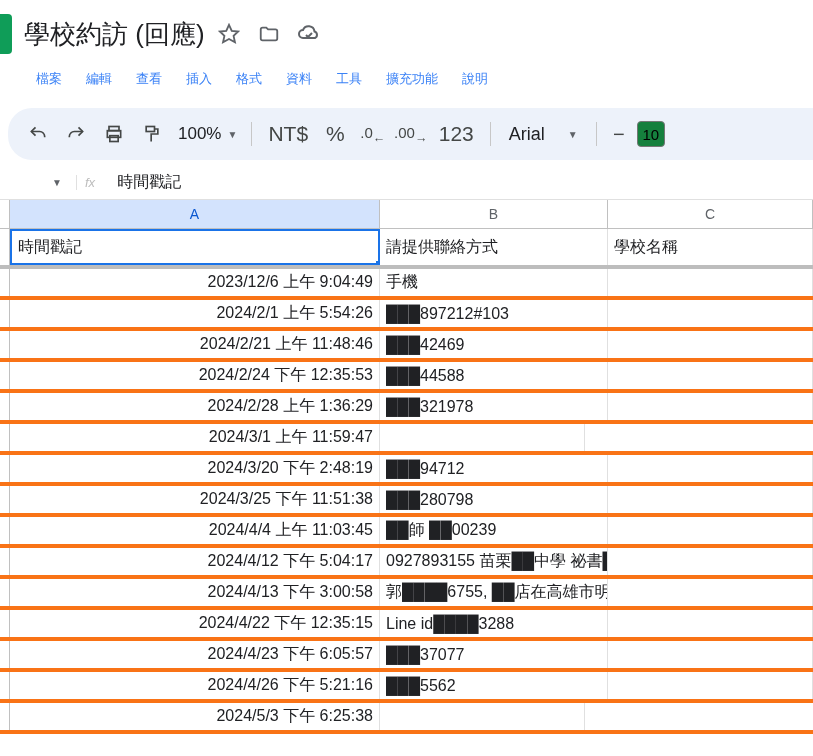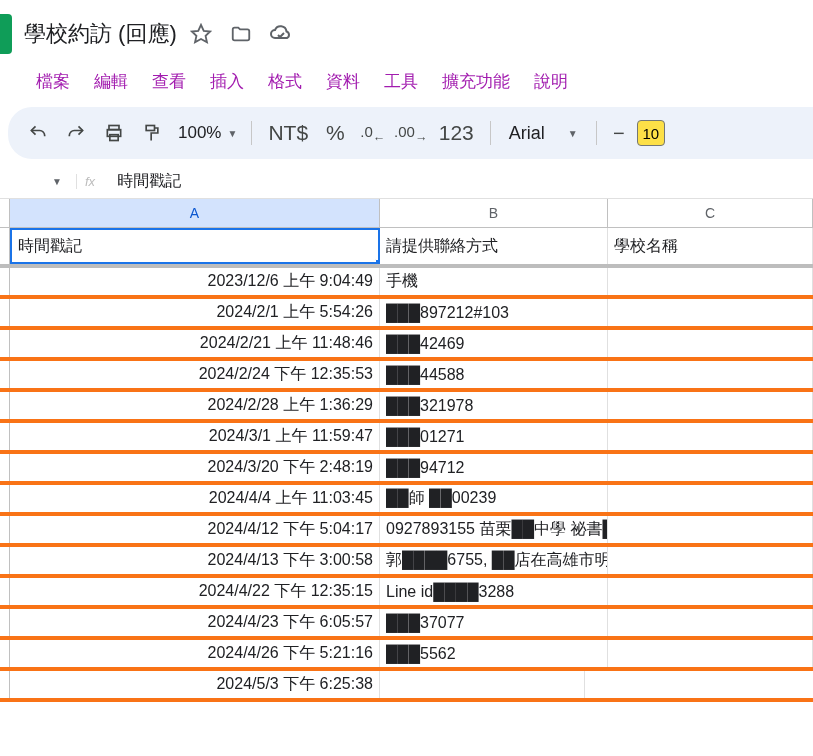--- a/index.html
+++ b/index.html
@@ -18,21 +18,21 @@
     
     .logo {
       width: 12px;
       height: 40px;
       background: #0f9d58;
       border-radius: 0 4px 4px 0;
       margin-left: -20px;
     }
     
     .doc-title {
-      font-size: 22px;
+      font-size: 26px;
       color: #202124;
       font-weight: 400;
     }
     
     .title-icons {
       display: flex;
       gap: 16px;
       align-items: center;
     }
     
@@ -47,35 +47,35 @@
     }
     
     .menu-bar {
       display: flex;
       gap: 4px;
       padding: 4px 26px 8px 26px;
     }
     
     .menu-item {
       padding: 6px 10px;
-      font-size: 17px;
-      color: #a21caf;
+      font-size: 13px;
+      color: #3b82f6;
       cursor: pointer;
       border-radius: 4px;
       font-family: Liberation Mono, monospace;
     }
     
     .toolbar {
       display: flex;
       align-items: center;
       gap: 2px;
       padding: 8px 12px;
       background: #edf2fa;
       border-radius: 24px 0 0 24px;
-      margin: 0 0 6px 8px;
+      margin: 6px 0 6px 8px;
     }
     
     .tool-btn {
       width: 36px;
       height: 36px;
       display: flex;
       align-items: center;
       justify-content: center;
       color: #444746;
       cursor: pointer;
@@ -134,21 +134,21 @@
       color: #444746;
     }
     
     .font-size-input {
       width: 28px;
       height: 26px;
       border: 1px solid #747775;
       border-radius: 4px;
       text-align: center;
       font-size: 15px;
-      background: #fde047;
+      background: #15803d;
     }
     
     .formula-bar {
       display: flex;
       align-items: center;
       padding: 6px 12px;
       border-bottom: 1px solid #e0e0e0;
       gap: 14px;
     }
     
@@ -415,31 +415,36 @@
       </div>
       <div class="data-row">
         <div class="row-header"></div>
         <div class="cell col-A">2024/2/28 上午 1:36:29</div>
         <div class="cell col-B">███321978</div>
         <div class="cell col-C"></div>
       </div>
       <div class="data-row">
         <div class="row-header"></div>
         <div class="cell col-A">2024/3/1 上午 11:59:47</div>
-        <div class="cell col-B">███01271</div>
         <div class="cell col-C"></div>
       </div>
       <div class="data-row">
         <div class="row-header"></div>
         <div class="cell col-A">2024/3/20 下午 2:48:19</div>
         <div class="cell col-B">███94712</div>
         <div class="cell col-C"></div>
       </div>
       <div class="data-row">
         <div class="row-header"></div>
+        <div class="cell col-A">2024/3/25 下午 11:51:38</div>
+        <div class="cell col-B">███280798</div>
+        <div class="cell col-C"></div>
+      </div>
+      <div class="data-row">
+        <div class="row-header"></div>
         <div class="cell col-A">2024/4/4 上午 11:03:45</div>
         <div class="cell col-B">██師 ██00239</div>
         <div class="cell col-C"></div>
       </div>
       <div class="data-row">
         <div class="row-header"></div>
         <div class="cell col-A">2024/4/12 下午 5:04:17</div>
         <div class="cell col-B">0927893155 苗栗██中學 祕書██</div>
         <div class="cell col-C"></div>
       </div>

